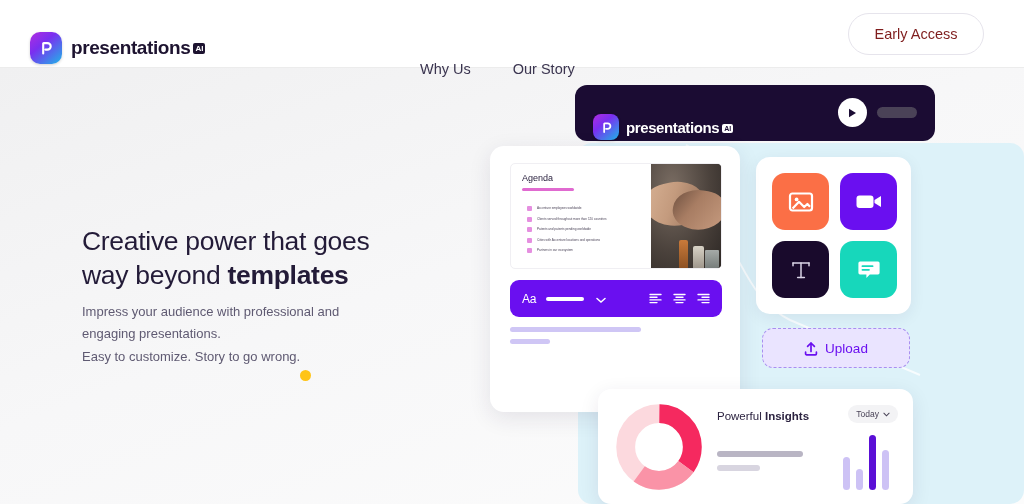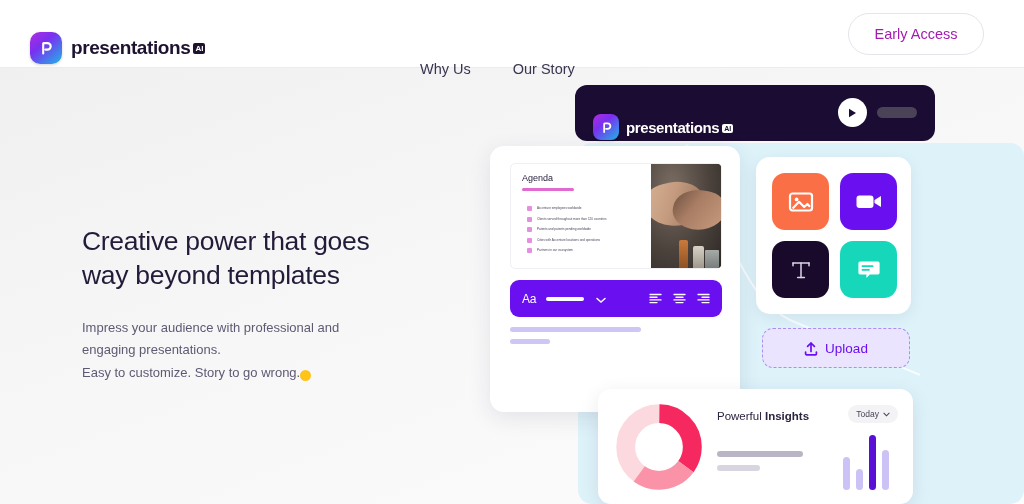--- a/index.html
+++ b/index.html
@@ -37,39 +37,39 @@
     display:flex; align-items:center; gap:42px;
     position:absolute; left:420px; top:24px;margin-top:37px;
   }
   .nav-link{
     font-size:14.5px; color:#3b3550; text-decoration:none; white-space:nowrap;
   }
   .cta-btn{
     position:absolute; right:40px; top:13px;
     width:136px; height:42px; border-radius:21px;
     border:1px solid #e6e4ec; background:#fff;
-    color:#a21caf; font-size:14.5px;
+    color:#7f1d1d; font-size:14.5px;
     display:flex; align-items:center; justify-content:center;
     cursor:pointer;
   }
 
   
   .hero{
     position:absolute; left:0; top:68px; width:1024px; height:436px;
     background:linear-gradient(160deg,#f0f0f1 0%,#f7f7f8 45%,#fcfcfc 100%);
     overflow:hidden;
   }
   .hero-copy{ position:absolute; left:82px; top:156px; width:330px; }
   .hero-title{
     font-size:26.5px; line-height:1.3; color:#231b38; font-weight:normal;
     letter-spacing:-.3px;
   }
-  .hero-title b{ font-weight:normal; }
+  .hero-title b{ font-weight:bold; }
   .hero-sub{
-    margin-top:24px; font-size:13px; line-height:1.72; color:#5f5a72;
+    margin-top:8px; font-size:13px; line-height:1.72; color:#5f5a72;
   }
   .yellow-dot{
     position:absolute; left:300px; top:302px;
     width:11px; height:11px; border-radius:50%; background:#FFC416;
   }
 
   
   .mock{ position:absolute; left:490px; top:17px; width:534px; height:419px; }
 
   .blue-panel{

